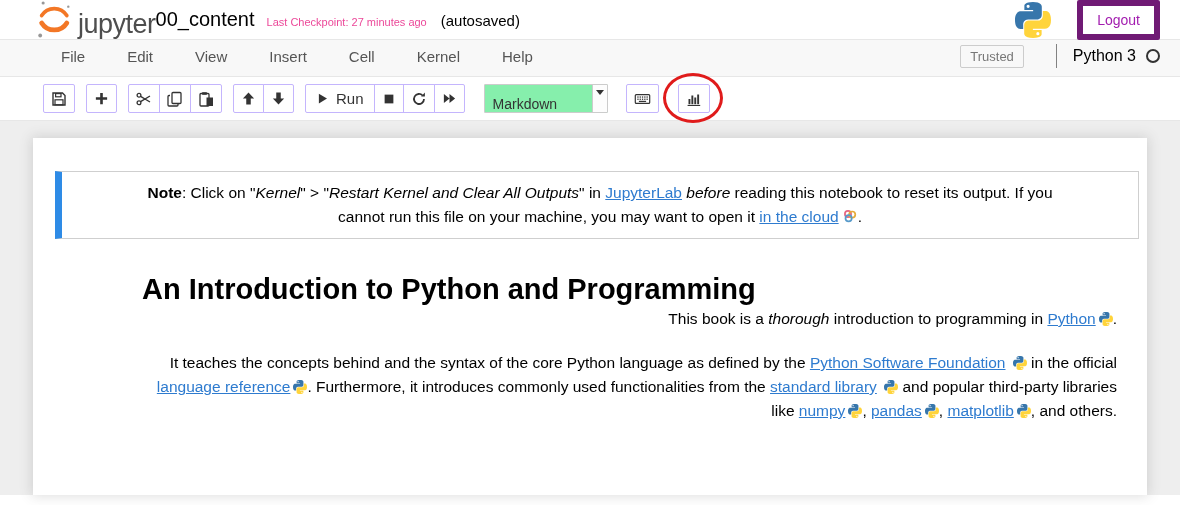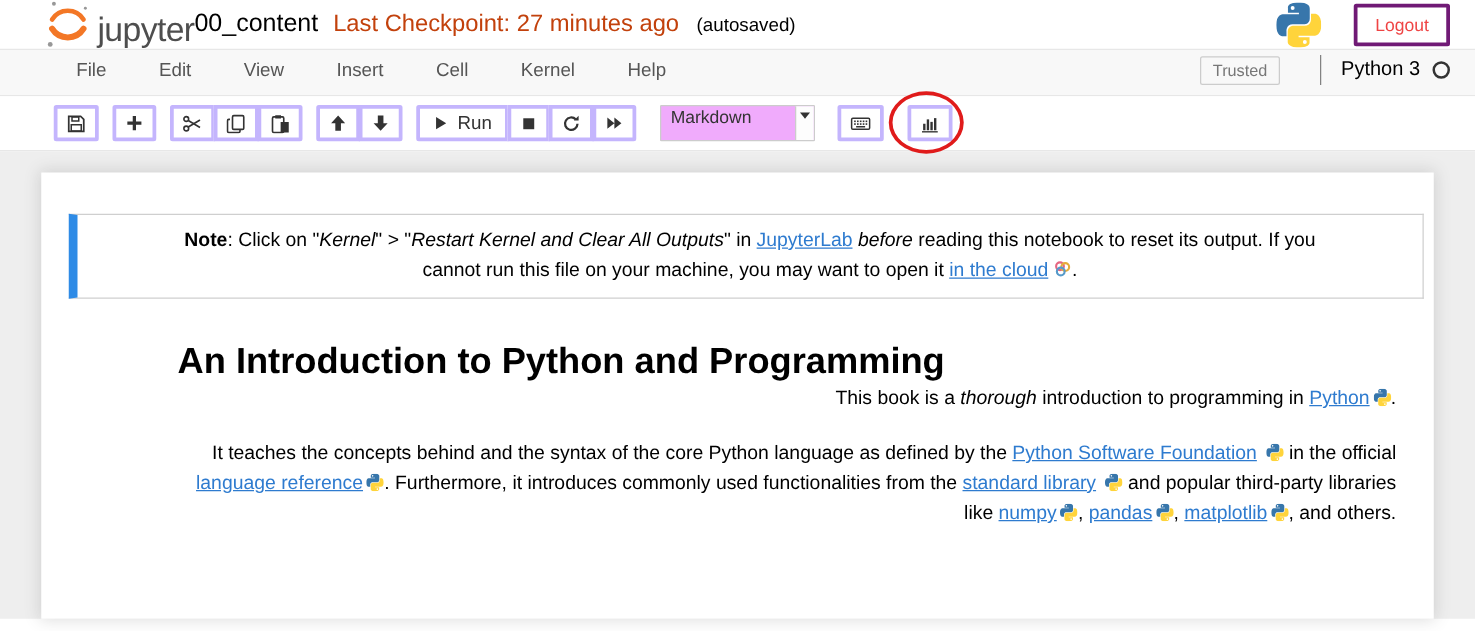--- a/index.html
+++ b/index.html
@@ -5,45 +5,45 @@
   * { margin:0; padding:0; box-sizing:border-box; }
   html,body { width:1180px; height:505px; overflow:hidden; background:#fff;
     font-family:"Liberation Sans","DejaVu Sans",sans-serif; }
 
   
   .hdr { height:40px; display:flex; align-items:center; padding:0 20px 0 35px; background:#fff; border-bottom:1px solid #e7e7e7; }
   .logo { display:flex; align-items:flex-end; cursor:pointer; }
   .logo-text { font-size:27px; color:#4e4e4e; letter-spacing:-0.5px; margin-left:6px; line-height:1; padding-bottom:3px; }
   .title-wrap { display:flex; align-items:baseline; }
   .nb-title { font-size:20px; color:#000; }
-  .checkpoint { font-size:19px; color:#c2410c; margin-left:12px; }
+  .checkpoint { font-size:11px; color:#ec4899; margin-left:12px; }
   .autosaved { font-size:15px; color:#000; margin-left:14px; }
   .hdr-right { margin-left:auto; display:flex; align-items:center; gap:26px; }
-  .logout-btn { font-size:14px; color:#ef4444; background:#fff; border:3px solid #701a75; border-radius:2px; padding:6px 14px; cursor:pointer; }
+  .logout-btn { font-size:14px; color:#a21caf; background:#fff; border:6px solid #701a75; border-radius:2px; padding:6px 14px; cursor:pointer; }
 
   
   .menubar { height:37px; background:#f8f8f8; border-bottom:1px solid #e7e7e7; display:flex; align-items:center; padding:0 20px 4px 40px; }
   .menu-item { font-size:15px; color:#555; padding:9px 21px; cursor:pointer; }
   .menu-right { margin-left:auto; display:flex; align-items:center; }
   .trusted-btn { font-size:13px; color:#777; background:#f8f8f8; border:1px solid #ccc; border-radius:2px; padding:3px 9px; cursor:default; }
   .kernel-divider { width:1px; height:24px; background:#828282; margin:0 16px 0 32px; }
   .kernel-name { font-size:16px; color:#000; margin-right:10px; }
   .kernel-circle { width:14px; height:14px; border:2px solid #333; border-radius:50%; display:inline-block; }
 
   
   .toolbar { height:44px; background:#fff; border-bottom:1px solid #e7e7e7; display:flex; align-items:center; padding:0 0 0 43px; }
-  .btn { height:29px; min-width:30px; background:#fff; border:3px solid #c4b5fd; border-radius:2px; display:inline-flex; align-items:center; justify-content:center; padding:0 7px; cursor:pointer; color:#333; }
+  .btn { height:29px; min-width:30px; background:#fff; border:1px solid #c4b5fd; border-radius:2px; display:inline-flex; align-items:center; justify-content:center; padding:0 7px; cursor:pointer; color:#333; }
   .btn svg { display:block; }
   .grp { display:inline-flex; margin-right:11px; }
   .grp .btn { border-radius:0; margin-left:-1px; }
   .grp .btn:first-child { border-radius:2px 0 0 2px; margin-left:0; }
   .grp .btn:last-child { border-radius:0 2px 2px 0; }
   .grp .btn:only-child { border-radius:2px; }
   .run-btn { padding:0 10px; font-size:15px; gap:7px; }
-  .cell-type { width:124px; height:29px; border:1px solid #ccc; background:#f0abfc; border-radius:1px; display:inline-flex; align-items:flex-start; margin:0 18px 0 8px; cursor:pointer; }
+  .cell-type { width:124px; height:29px; border:1px solid #ccc; background:#86efac; border-radius:1px; display:inline-flex; align-items:flex-end; margin:0 18px 0 8px; cursor:pointer; }
   .cell-type-label { flex:1; font-size:14px; color:#333; padding-left:8px; }
   .sel-strip { width:15px; align-self:stretch; border-left:1px solid #ccc; display:flex; align-items:flex-start; justify-content:center; padding-top:3px; background:#fdfdfd; }
   .sel-caret { width:0; height:0; border-left:4px solid transparent; border-right:4px solid transparent; border-top:5px solid #333; margin-top:2px; }
   .chart-wrap { position:relative; display:inline-flex; margin-left:8px; }
   .red-ellipse { position:absolute; left:-15px; top:-11px; width:60px; height:50px; border:3px solid #e01b1b; border-radius:50%; pointer-events:none; }
 
   
   .page { height:374px; background:#eee; padding-top:17px; }
   .nbk { margin:0 33px; height:357px; background:#fff; box-shadow:0 0 12px 1px rgba(87,87,87,0.2); overflow:hidden; }
   .note { margin:33px 8px 0 22px; border:1px solid #cfcfcf; border-left:7px solid #2e8be6; padding:9px 68px; text-align:center; font-size:15.5px; line-height:24px; color:#000; }

